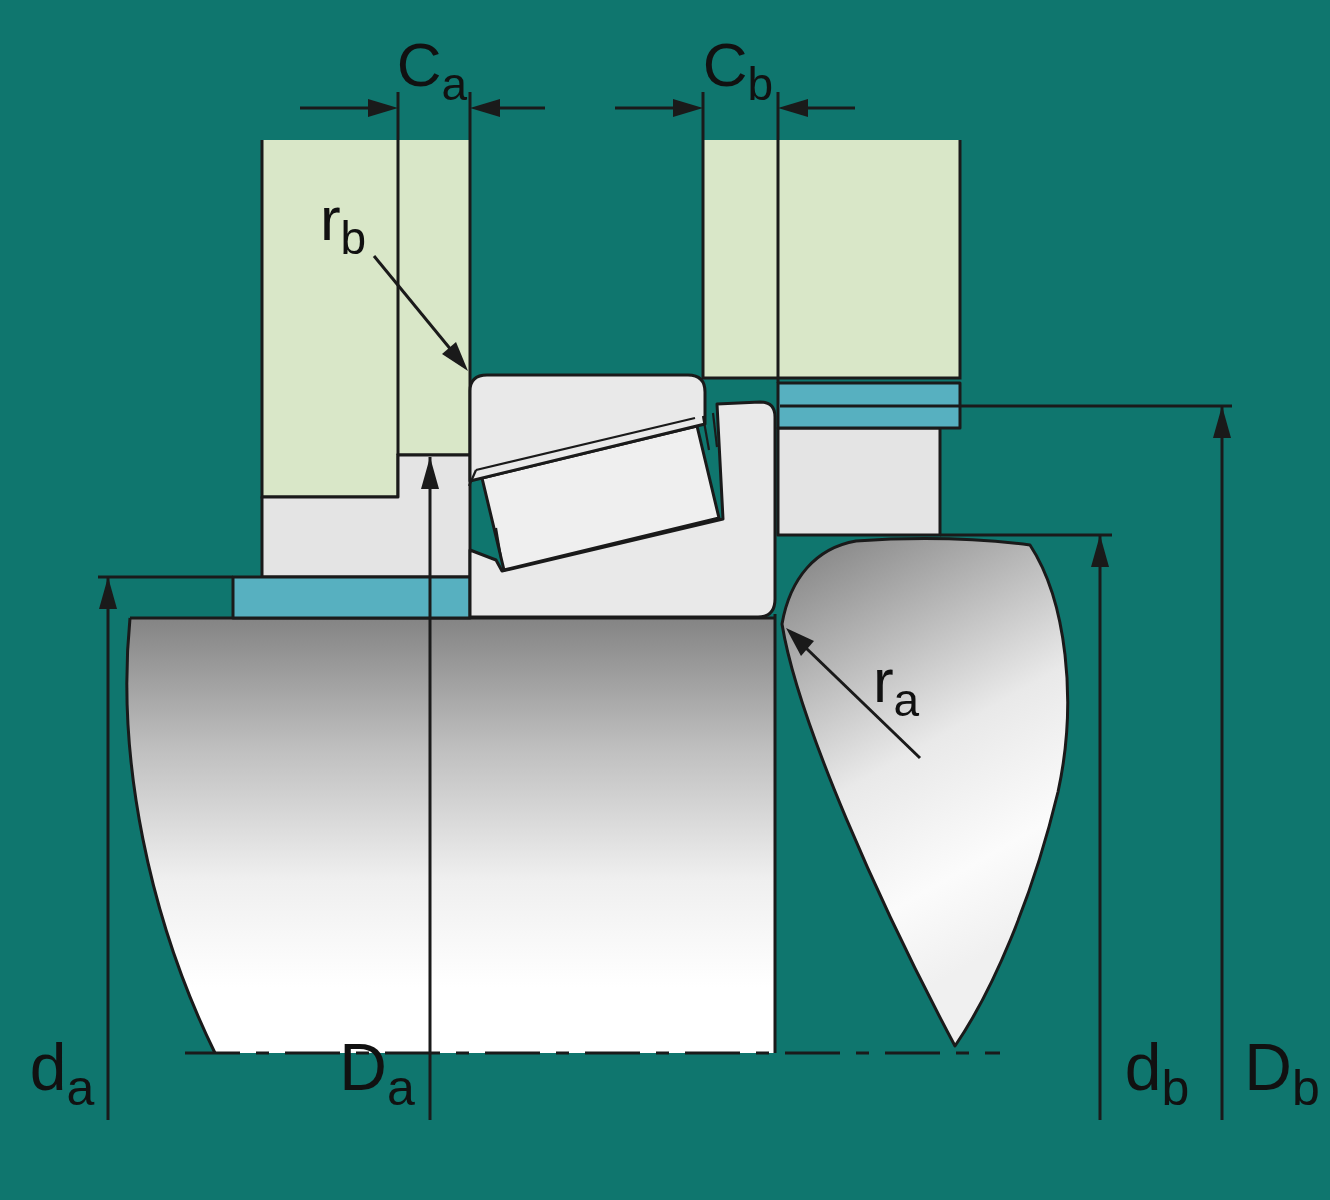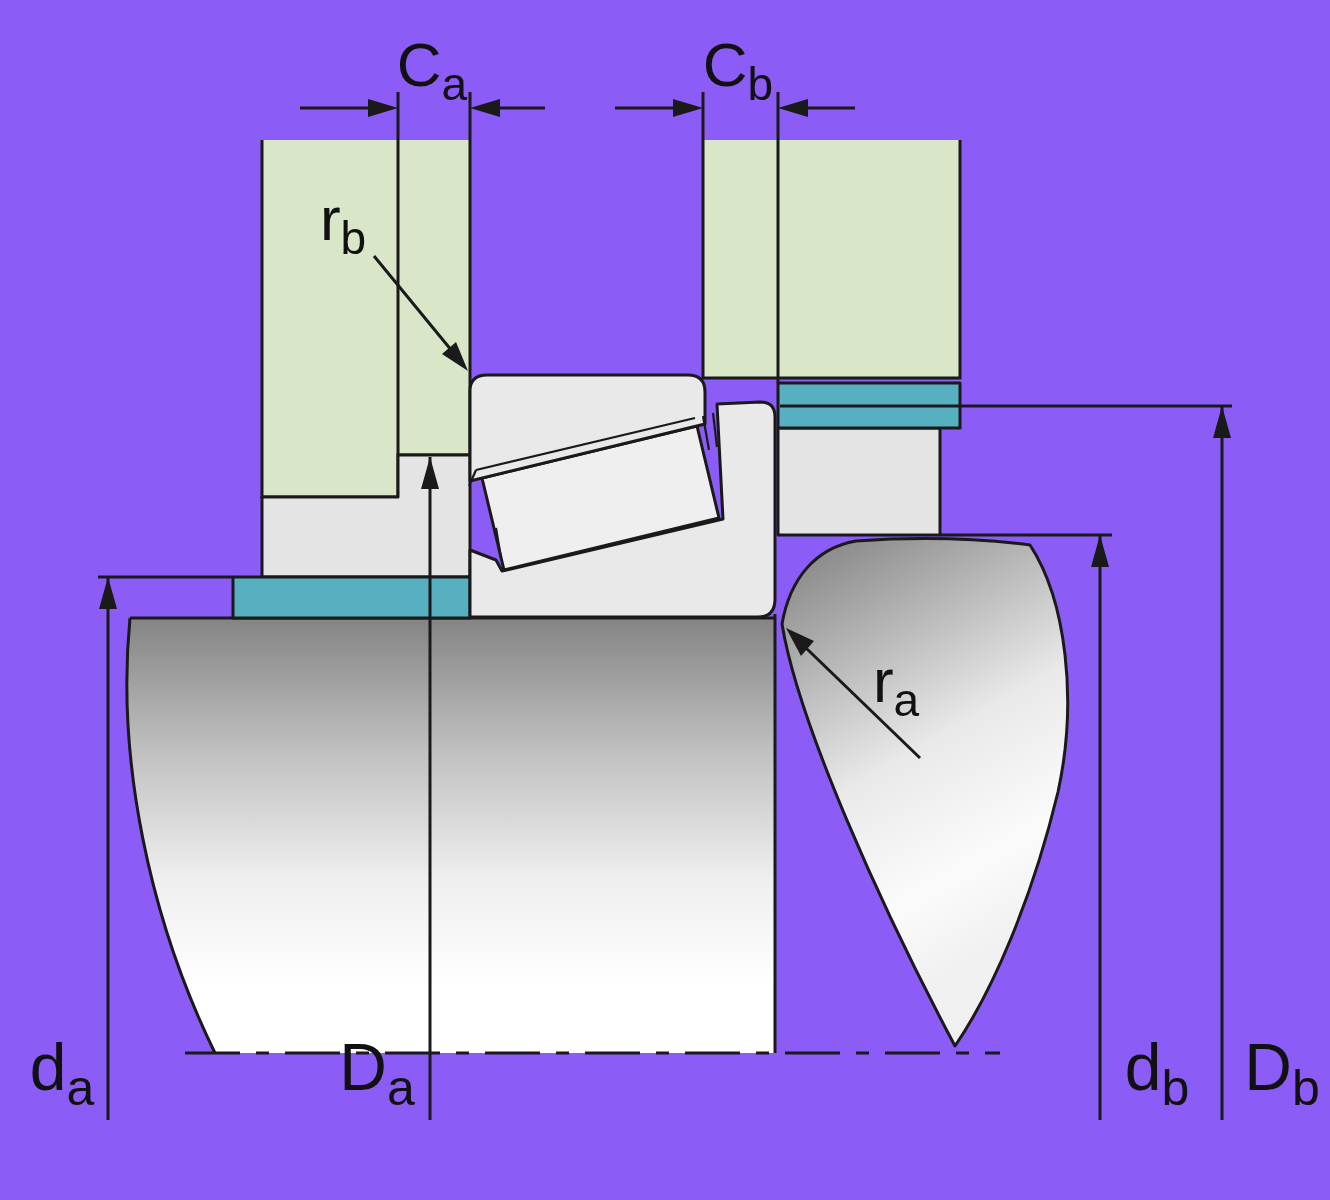--- a/index.html
+++ b/index.html
@@ -1,16 +1,16 @@
 <!DOCTYPE html>
 <html><head>
 <meta charset="utf-8">
 <style>
   html,body{margin:0;padding:0;background:#ffffff;}
-  .stage{position:relative;width:1330px;height:1200px;background:#8b5cf6;overflow:hidden;text-align:right;}
+  .stage{position:relative;width:1330px;height:1200px;background:#0f766e;overflow:hidden;text-align:right;}
   svg{display:block;}
   .ln{fill:none;stroke:#1a1a1a;stroke-width:3;stroke-linecap:butt;}
   .ln2{fill:none;stroke:#1a1a1a;stroke-width:2.2;}
   .outl{stroke:#1a1a1a;stroke-width:3;stroke-linejoin:round;}
   .arrow{fill:#1a1a1a;stroke:none;}
   .lbl{font-family:"Liberation Sans",sans-serif;font-size:62px;fill:#111111;text-anchor:middle;}
   .lbl .sub{font-size:46px;}
   .lbl-lg{font-family:"Liberation Sans",sans-serif;font-size:66px;fill:#111111;text-anchor:middle;}
   .lbl-lg .sub{font-size:50px;}
 </style>

